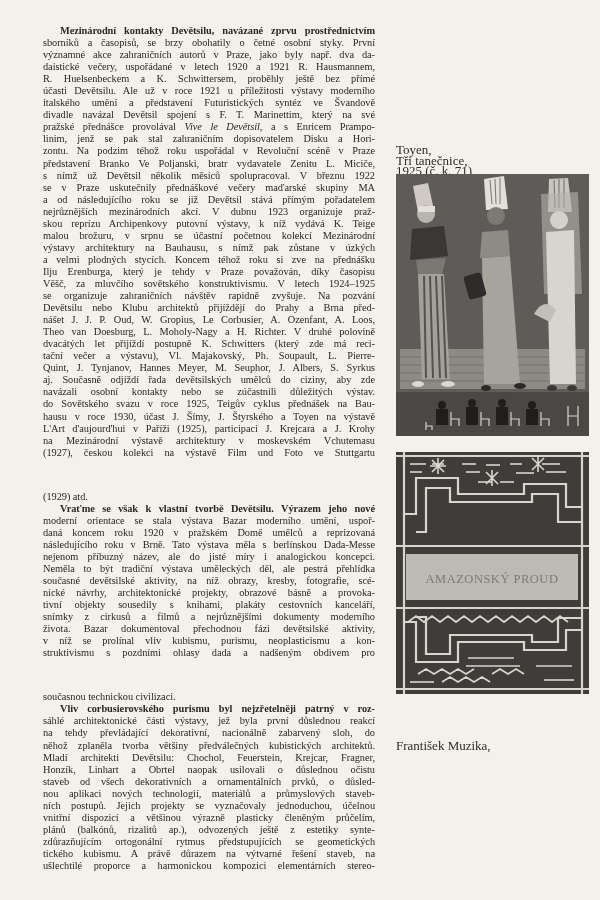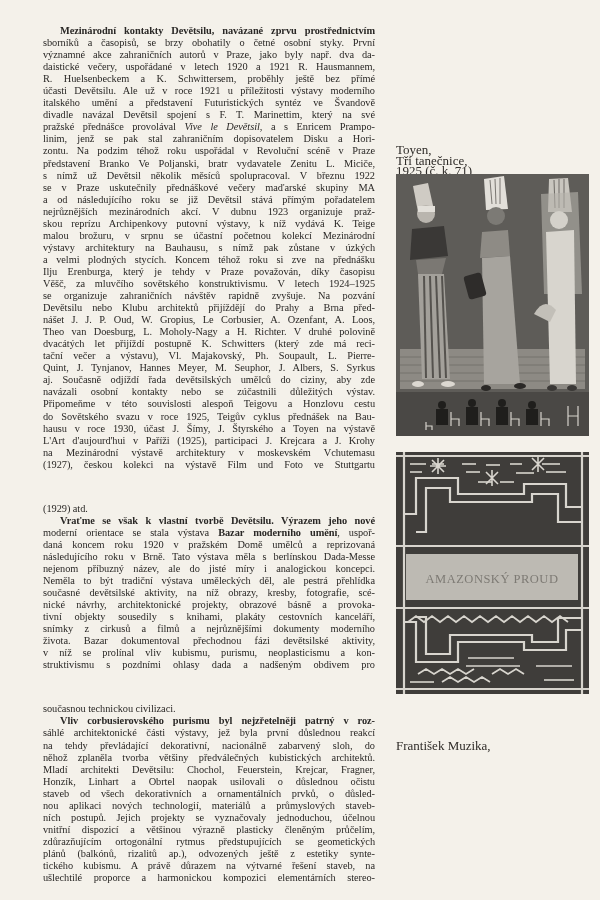--- a/index.html
+++ b/index.html
@@ -13,21 +13,21 @@
   .page { position:absolute; left:0; top:0; width:600px; height:900px; }
   .text-col {
     position:absolute; left:43px; top:25px; width:332px;
     font-size:10.35px; line-height:12.05px;
     text-align:justify; letter-spacing:-0.05px;
   }
   .line { display:block; text-align:justify; text-align-last:justify; white-space:nowrap; height:12.05px; overflow:hidden; }
   .line.last { text-align-last:left;margin-top:32px; }
   .line.indent { padding-left:17px;font-weight:bold; }
   .it { font-style:italic; }
-  .bd { font-weight:bold; }
+  .bd { font-weight:normal; }
 
   .caption {
     position:absolute; font-size:13px; line-height:10.6px; color:#2f2c29;
   }
   .cap1 { left:396px; top:145px; }
   .cap2 { left:396px; top:697px;margin-top:44px; }
 
   .figure { position:absolute; overflow:hidden; }
   .fig-toyen { left:396px; top:174px; width:193px; height:262px; background:#5b5955; }
   .fig-muzika { left:396px; top:452px; width:193px; height:242px; background:#84cc16; }
@@ -62,21 +62,20 @@
       <span class="line">Věšč, za mluvčího sovětského konstruktivismu. V letech 1924–1925</span>
       <span class="line">se organizuje zahraničních návštěv rapidně zvyšuje. Na pozvání</span>
       <span class="line">Devětsilu nebo Klubu architektů přijíždějí do Prahy a Brna před-</span>
       <span class="line">nášet J. J. P. Oud, W. Gropius, Le Corbusier, A. Ozenfant, A. Loos,</span>
       <span class="line">Theo van Doesburg, L. Moholy-Nagy a H. Richter. V druhé polovině</span>
       <span class="line">dvacátých let přijíždí postupně K. Schwitters (který zde má reci-</span>
       <span class="line">tační večer a výstavu), Vl. Majakovský, Ph. Soupault, L. Pierre-</span>
       <span class="line">Quint, J. Tynjanov, Hannes Meyer, M. Seuphor, J. Albers, S. Syrkus</span>
       <span class="line">aj. Současně odjíždí řada devětsilských umělců do ciziny, aby zde</span>
       <span class="line">navázali osobní kontakty nebo se zúčastnili důležitých výstav.</span>
-      <span class="line">Připomeňme v této souvislosti alespoň Teigovu a Honzlovu cestu</span>
       <span class="line">do Sovětského svazu v roce 1925, Teigův cyklus přednášek na Bau-</span>
       <span class="line">hausu v roce 1930, účast J. Šímy, J. Štyrského a Toyen na výstavě</span>
       <span class="line">L'Art d'aujourd'hui v Paříži (1925), participaci J. Krejcara a J. Krohy</span>
       <span class="line">na Mezinárodní výstavě architektury v moskevském Vchutemasu</span>
       <span class="line">(1927), českou kolekci na výstavě Film und Foto ve Stuttgartu</span>
       <span class="line last">(1929) atd.</span>
       <span class="line indent">Vraťme se však k vlastní tvorbě Devětsilu. Výrazem jeho nové</span>
       <span class="line">moderní orientace se stala výstava <span class="bd">Bazar moderního umění</span>, uspoř-</span>
       <span class="line">daná koncem roku 1920 v pražském Domě umělců a reprizovaná</span>
       <span class="line">následujícího roku v Brně. Tato výstava měla s berlínskou Dada-Messe</span>
@@ -93,22 +92,22 @@
       <span class="line indent">Vliv corbusierovského purismu byl nejzřetelněji patrný v roz-</span>
       <span class="line">sáhlé architektonické části výstavy, jež byla první důslednou reakcí</span>
       <span class="line">na tehdy převládající dekorativní, nacionálně zabarvený sloh, do</span>
       <span class="line">něhož zplaněla tvorba většiny předválečných kubistických architektů.</span>
       <span class="line">Mladí architekti Devětsilu: Chochol, Feuerstein, Krejcar, Fragner,</span>
       <span class="line">Honzík, Linhart a Obrtel naopak usilovali o důslednou očistu</span>
       <span class="line">staveb od všech dekorativních a ornamentálních prvků, o důsled-</span>
       <span class="line">nou aplikaci nových technologií, materiálů a průmyslových staveb-</span>
       <span class="line">ních postupů. Jejich projekty se vyznačovaly jednoduchou, účelnou</span>
       <span class="line">vnitřní dispozicí a většinou výrazně plasticky členěným průčelím,</span>
+      <span class="line">plánů (balkónů, rizalitů ap.), odvozených ještě z estetiky synte-</span>
       <span class="line">zdůrazňujícím ortogonální rytmus předstupujících se geometických</span>
-      <span class="line">plánů (balkónů, rizalitů ap.), odvozených ještě z estetiky synte-</span>
       <span class="line">tického kubismu. A právě důrazem na výtvarné řešení staveb, na</span>
       <span class="line">ušlechtilé proporce a harmonickou kompozici elementárních stereo-</span>
       <span class="line last">metrických těles, se tato raná puristická fáze výrazně odlišovala</span>
       <span class="line">od pozdější strohé a ryze účelové konstruktivistické architektury.</span>
     </div>
 
   <div class="caption cap1">
     <div>Toyen,</div>
     <div>Tři tanečnice,</div>
     <div>1925 (č. k. 71)</div>

